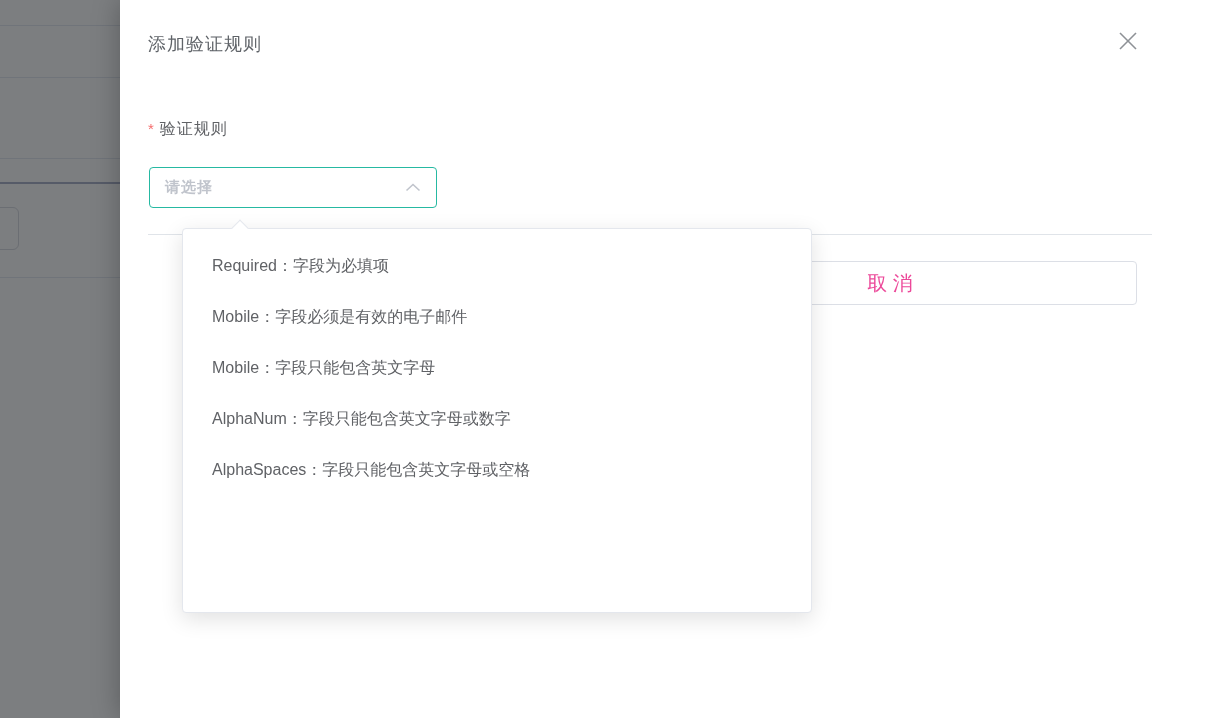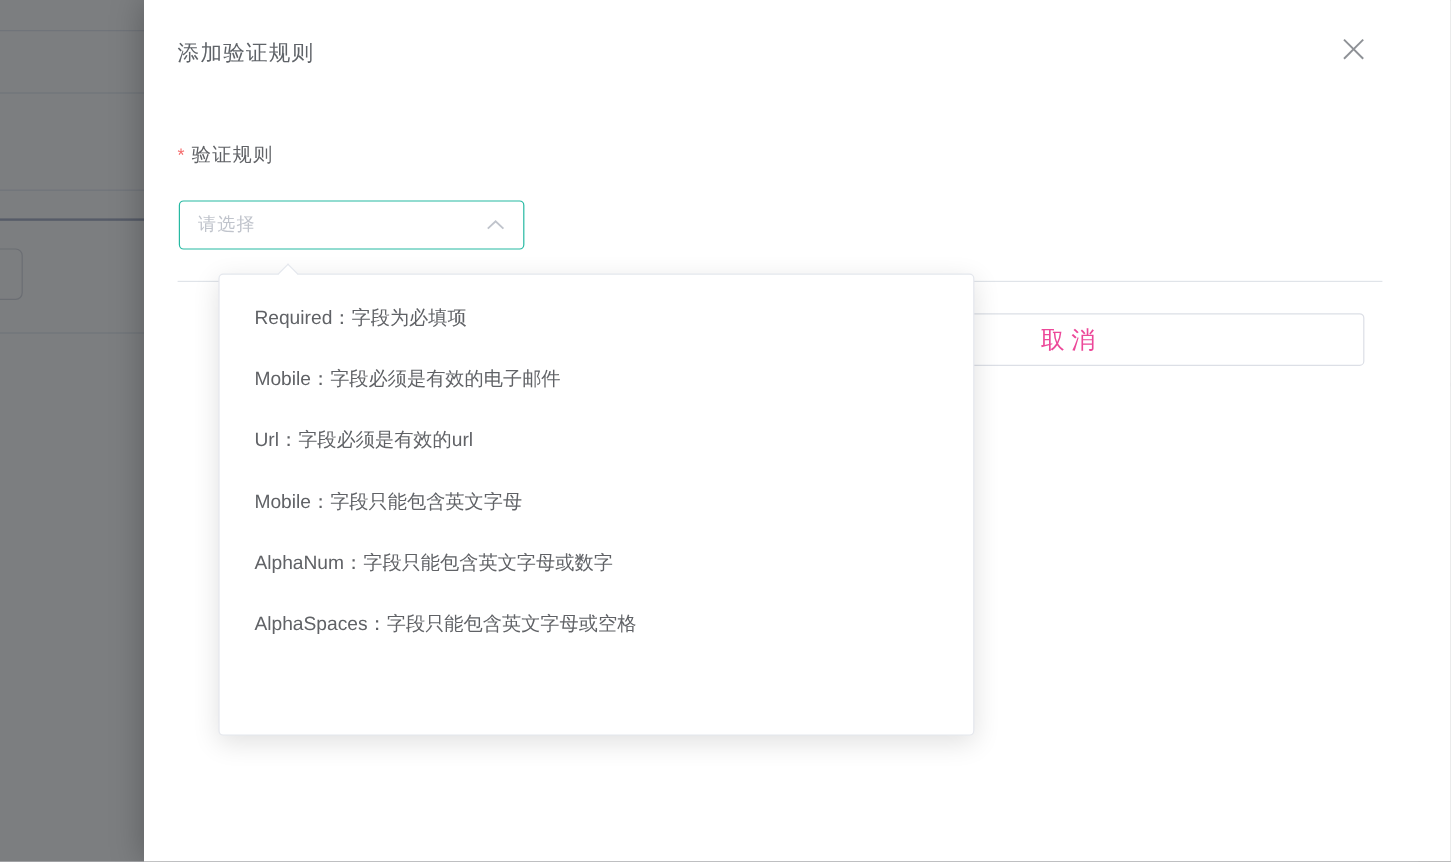--- a/index.html
+++ b/index.html
@@ -42,21 +42,21 @@
 
   .field-label {
     position:absolute; left:28px; top:119px;
     font-size:16px; color:#606266; letter-spacing:1px;
   }
   .required-mark { color:#f56c6c; margin-right:5px; font-size:15px; }
 
   .select-box {
     position:absolute; left:29px; top:167px; width:288px; height:41px;
     background:#fff; border:1px solid #26b9a2; border-radius:4px;
-    display:flex; align-items:center; padding:0 15px; cursor:pointer;
+    display:flex; align-items:center; padding:0 15px; cursor:pointer;font-weight:bold;
   }
   .select-placeholder { flex:1; font-size:15px; color:#c0c4cc; letter-spacing:1px; }
 
   .form-divider {
     position:absolute; left:28px; top:234px; width:1004px; height:1px;
     background:#e0e4e9;
   }
 
   .cancel-btn {
     position:absolute; left:523px; top:261px; width:494px; height:44px;
@@ -143,21 +143,20 @@
 
   <div class="dropdown">
     <div class="dropdown-caret"></div>
     <div class="dd-list">
 
         <div class="dd-item">Required：字段为必填项</div>
 
         <div class="dd-item">Mobile：字段必须是有效的电子邮件</div>
 
 
-        <div class="dd-item">Url：字段必须是有效的url</div>
 
         <div class="dd-item">Mobile：字段只能包含英文字母</div>
 
 
         <div class="dd-item">AlphaNum：字段只能包含英文字母或数字</div>
 
         <div class="dd-item">AlphaSpaces：字段只能包含英文字母或空格</div>
       </div>
   </div>
 

